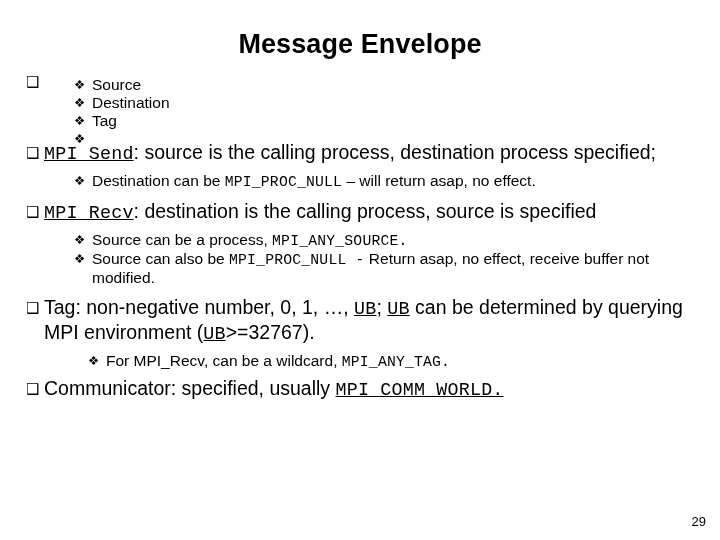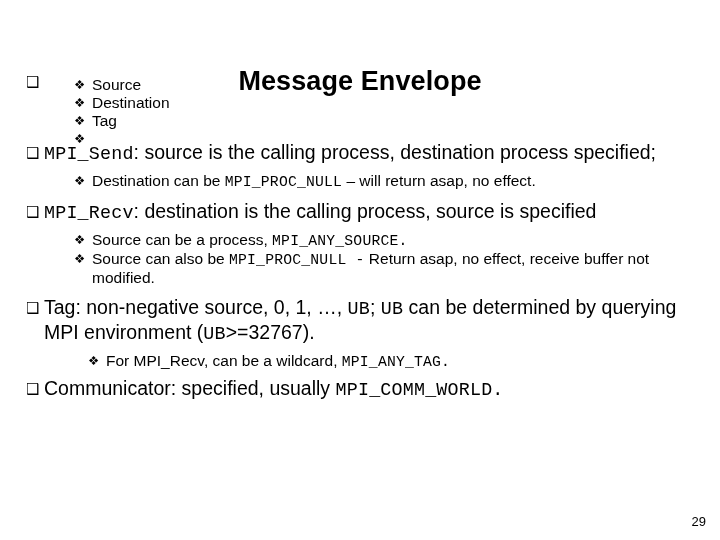--- a/index.html
+++ b/index.html
@@ -26,21 +26,20 @@
     position: absolute;
     top: 28px;
     left: 0;
     width: 720px;
     text-align: center;
     font-size: 27px;
     font-weight: bold;
     letter-spacing: 0.1px;
     line-height: 32px;
     font-family: "Liberation Sans", sans-serif;
-    margin-top: 37px;
   }
 
   .body {
     position: absolute;
     top: 70px;
     left: 0;
     width: 720px;
   }
 
   
@@ -87,20 +86,21 @@
     left: 88px;
   }
 
   .mono {
     font-family: "Liberation Mono", "DejaVu Sans Mono", monospace;
     font-size: 0.95em;
     letter-spacing: 0.2px;
   }
   .lvl1 .mono {
     font-size: 0.94em;
+    text-decoration: underline;
   }
 
   .gap-sm { height: 6px; }
   .gap-md { height: 9px; }
   .gap-lg { height: 11px; }
 
   .page-number {
     position: absolute;
     right: 14px;
     bottom: 11px;
@@ -170,21 +170,21 @@
     </div>
     <div class="lvl2">
       <span class="bullet">❖</span>
       <span>Source can also be </span><span class="mono">MPI_PROC_NULL -</span><span> Return asap, no effect, receive buffer not modified.</span>
     </div>
 
     <div class="gap-md"></div>
 
     <div class="lvl1">
       <span class="bullet">❑</span>
-      <span>Tag: non-negative source, 0, 1, …, </span><span class="mono">UB</span><span>; </span><span class="mono">UB</span><span> can be determined by querying MPI environment (</span><span class="mono">UB</span><span>&gt;=32767).</span>
+      <span>Tag: non-negative number, 0, 1, …, </span><span class="mono">UB</span><span>; </span><span class="mono">UB</span><span> can be determined by querying MPI environment (</span><span class="mono">UB</span><span>&gt;=32767).</span>
     </div>
 
     <div class="gap-sm"></div>
 
     <div class="lvl2 deep">
       <span class="bullet">❖</span>
       <span>For MPI_Recv, can be a wildcard, </span><span class="mono">MPI_ANY_TAG.</span><span></span>
     </div>
 
     <div class="gap-sm"></div>

